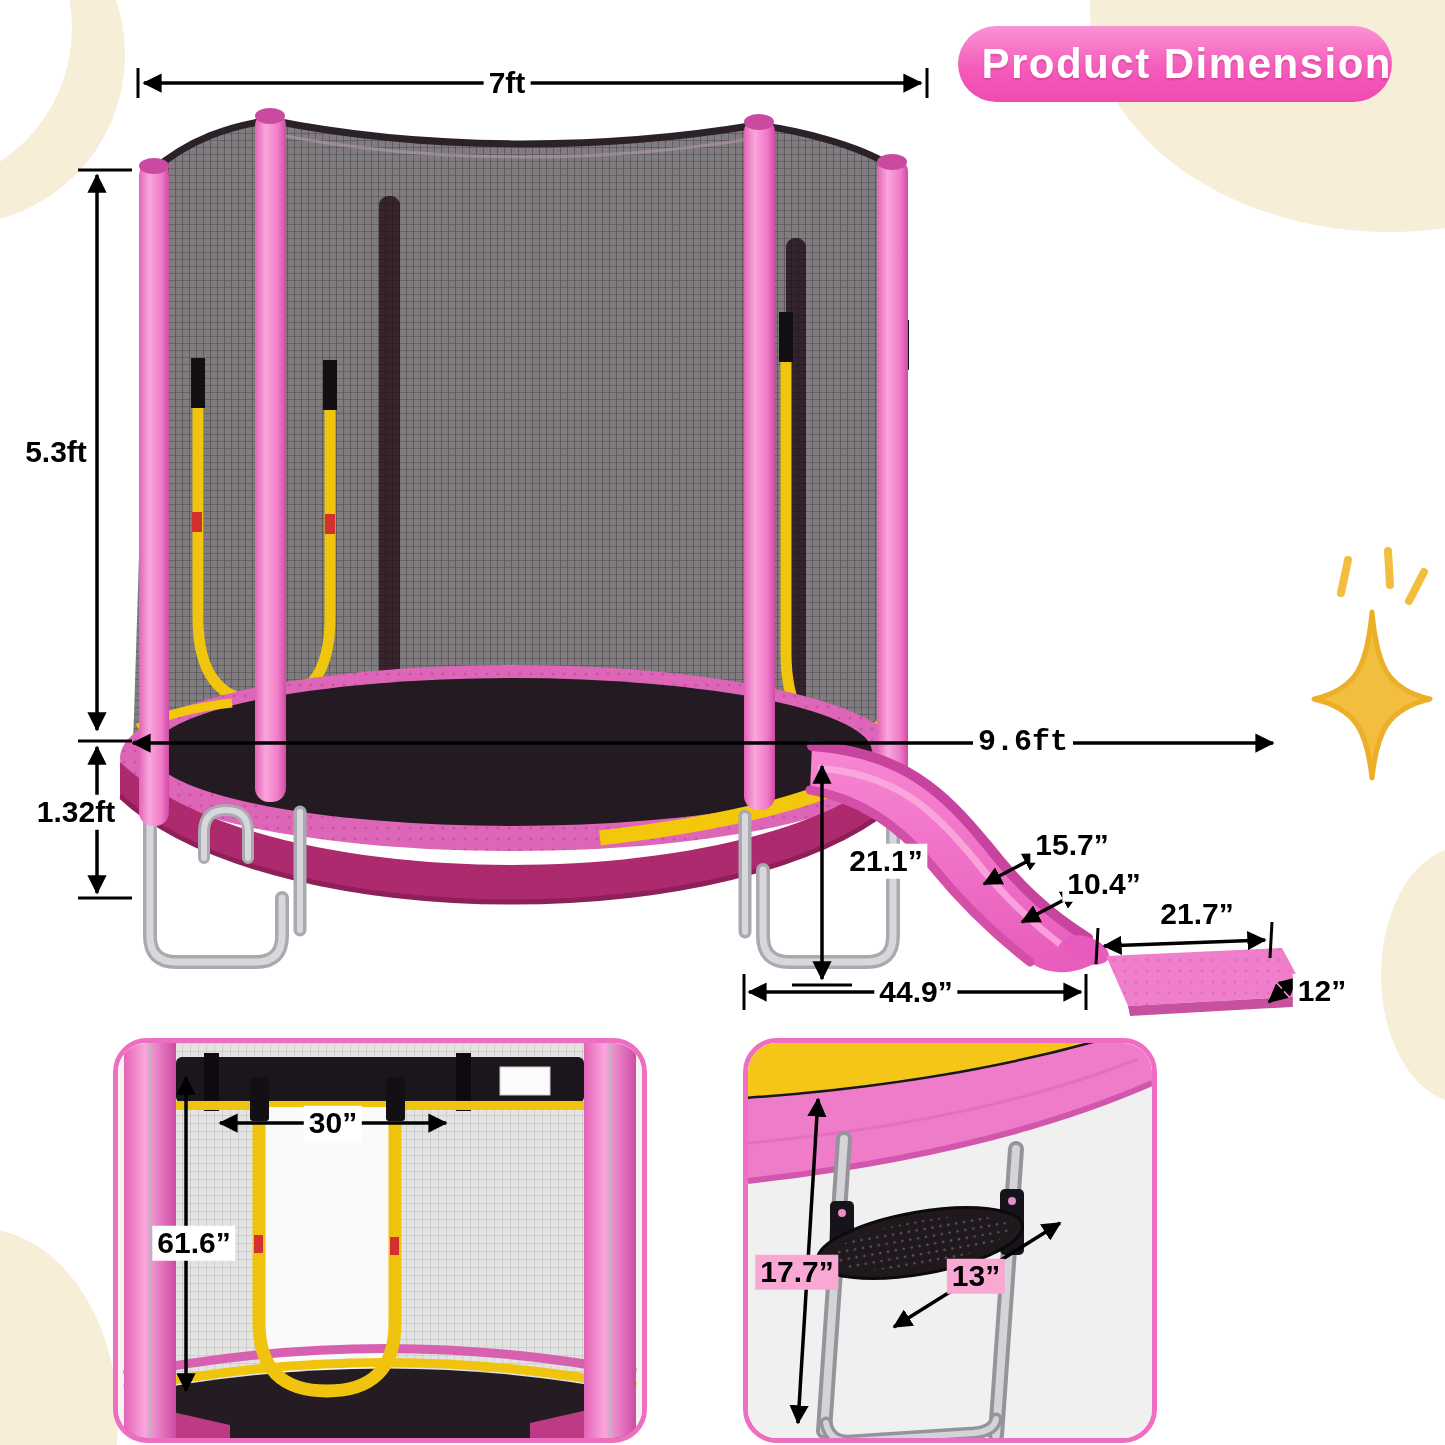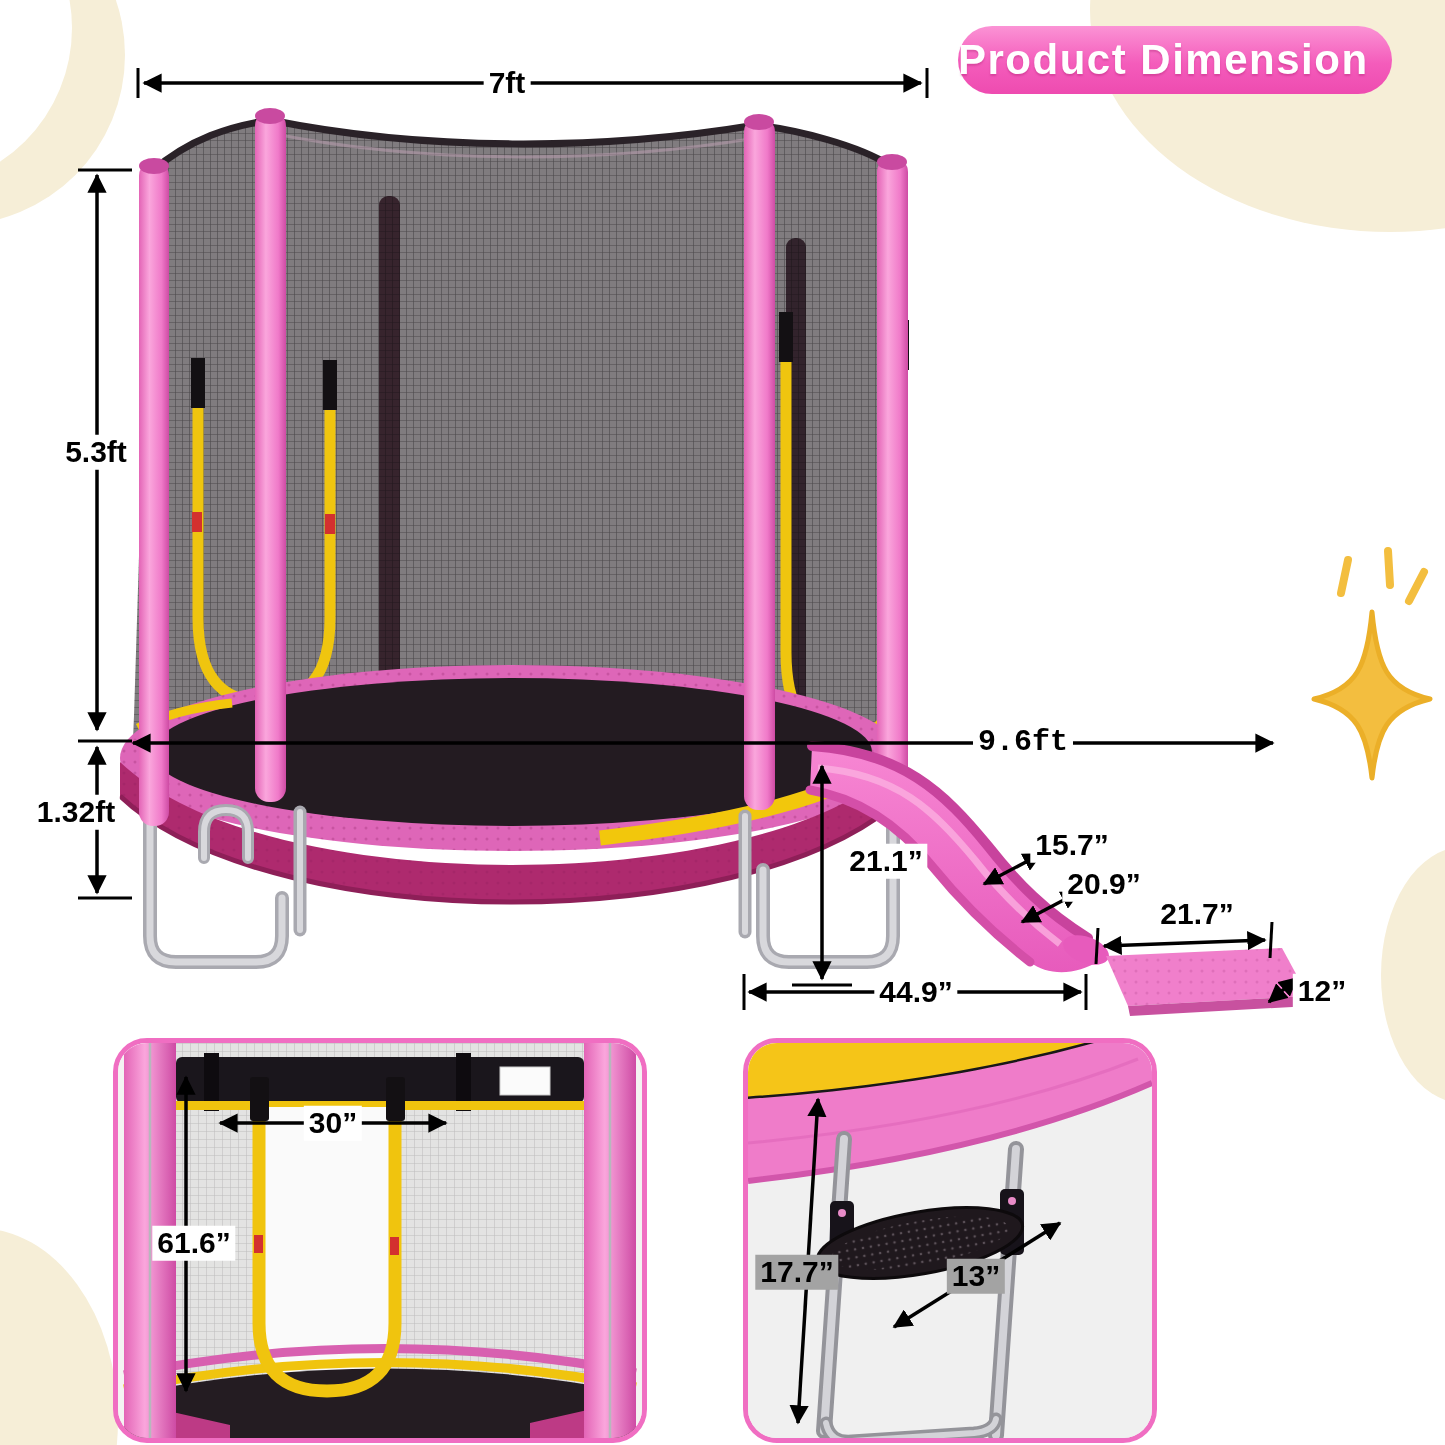--- a/index.html
+++ b/index.html
@@ -7,38 +7,38 @@
   body {
     position:relative;
     background:#ffffff;
     font-family:"Liberation Sans", sans-serif;
     overflow:hidden;
   }
   .layer { position:absolute; left:0; top:0; }
   svg { display:block; }
 
   .badge {
-    position:absolute; left:958px; top:26px; width:434px; height:68px;
+    position:absolute; left:958px; top:26px; width:434px; height:76px;
     border-radius:40px;
     background:linear-gradient(180deg,#FB93D5 0%, #F45CBB 55%, #EE4BB0 100%);
-    display:flex; align-items:center; justify-content:flex-start;
+    display:flex; align-items:center; justify-content:flex-end;
     z-index:6;
   }
   .badge span {
     color:#ffffff; font-size:42px; font-weight:800; letter-spacing:1.5px;
     text-shadow:0 2px 2px rgba(170,30,110,0.35);
   }
 
   .labels { position:absolute; left:0; top:0; width:1445px; height:1445px; z-index:10; pointer-events:none; }
   .dim-label {
     position:absolute; transform:translate(-50%,-50%);
     font-weight:700; font-size:30px; color:#000;
     background:#ffffff; padding:0 5px; line-height:1.15; white-space:nowrap;
   }
-  .dim-label.gray-bg { background:#a3a3a3; }
+  .dim-label.gray-bg { background:#f9a8d4; }
 
   .inset {
     position:absolute;
     border:5px solid #F06EC2;
     border-radius:34px;
     overflow:hidden;
     background:#F2F2F2;
     z-index:5;
   }
   #inset-door   { left:113px; top:1038px; width:534px; height:405px; }
@@ -301,26 +301,26 @@
     </g>
   </svg>
 </div>
 
 <div class="badge">
   <span>Product Dimension</span>
 </div>
 
 <div class="labels">
   <span class="dim-label" style="left:507px;top:83px;">7ft</span>
-  <span class="dim-label" style="left:56px;top:452px;margin-left:40px;">5.3ft</span>
+  <span class="dim-label" style="left:56px;top:452px;">5.3ft</span>
   <span class="dim-label" style="left:56px;top:812px;margin-left:20px;">1.32ft</span>
   <span class="dim-label" style="left:1023px;top:742px;font-family:Liberation Mono, monospace;">9.6ft</span>
   <span class="dim-label" style="left:886px;top:861px;">21.1”</span>
   <span class="dim-label" style="left:1072px;top:845px;">15.7”</span>
-  <span class="dim-label" style="left:1104px;top:884px;">20.9”</span>
+  <span class="dim-label" style="left:1104px;top:884px;">10.4”</span>
   <span class="dim-label" style="left:1197px;top:914px;">21.7”</span>
   <span class="dim-label" style="left:1322px;top:991px;">12”</span>
   <span class="dim-label" style="left:916px;top:992px;">44.9”</span>
   <span class="dim-label" style="left:333px;top:1123px;">30”</span>
   <span class="dim-label" style="left:194px;top:1243px;">61.6”</span>
   <span class="dim-label gray-bg" style="left:797px;top:1272px;">17.7”</span>
   <span class="dim-label gray-bg" style="left:976px;top:1276px;">13”</span>
 </div>
 
 </body></html>

